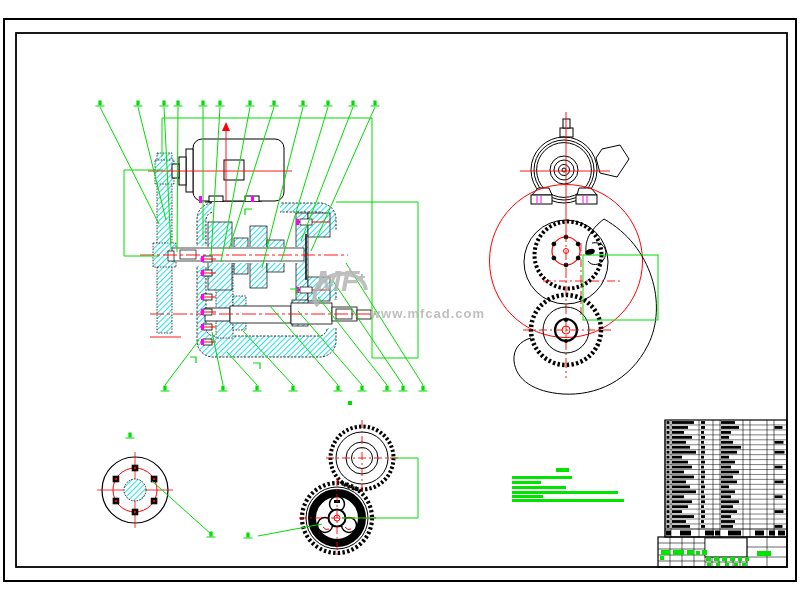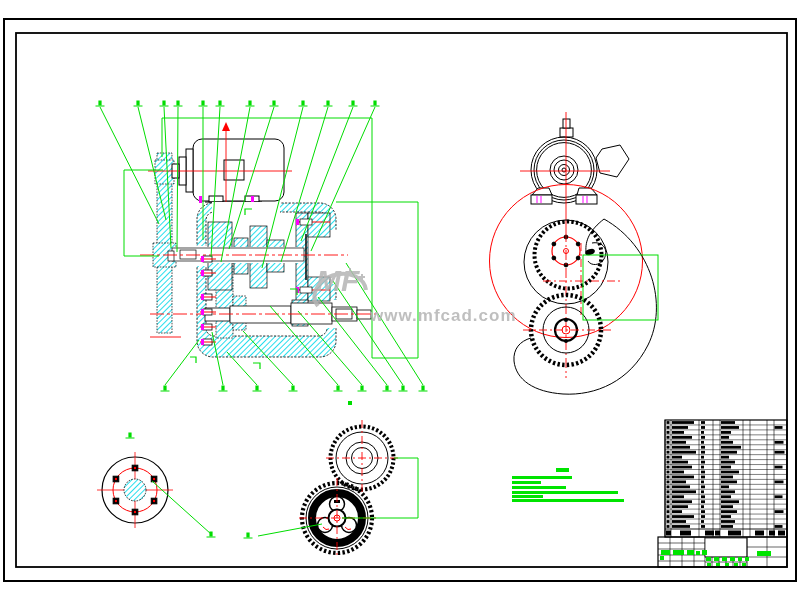--- a/index.html
+++ b/index.html
@@ -3,21 +3,21 @@
 <meta charset="utf-8">
 <style>
   html,body{margin:0;padding:0;background:#ffffff;}
   #stage{position:relative;width:800px;height:600px;background:#ffffff;overflow:hidden;
          font-family:"Liberation Sans", sans-serif;}
   #cad{position:absolute;left:0;top:0;z-index:1;}
   #wm{position:absolute;left:316px;top:246px;width:210px;height:72px;z-index:2;opacity:.85;pointer-events:none;margin-top:14px;}
   #wm .row{position:absolute;left:34px;top:8px;white-space:nowrap;
            font-weight:bold;font-size:33px;letter-spacing:9px;color:#b9b9b9;}
   #wm .url{position:absolute;left:54px;top:46px;white-space:nowrap;
-           font-weight:bold;font-size:17px;letter-spacing:1px;color:#b4b4b4;}
+           font-weight:bold;font-size:13px;letter-spacing:1px;color:#b4b4b4;}
   #wm .logo{position:absolute;left:0;top:4px;font-style:italic;font-weight:bold;
             font-size:30px;color:#b4b4b4;}
 </style>
 </head>
 <body>
 
 <div id="stage">
 
 <svg id="cad" width="800" height="600" viewBox="0 0 800 600">
   <defs>

